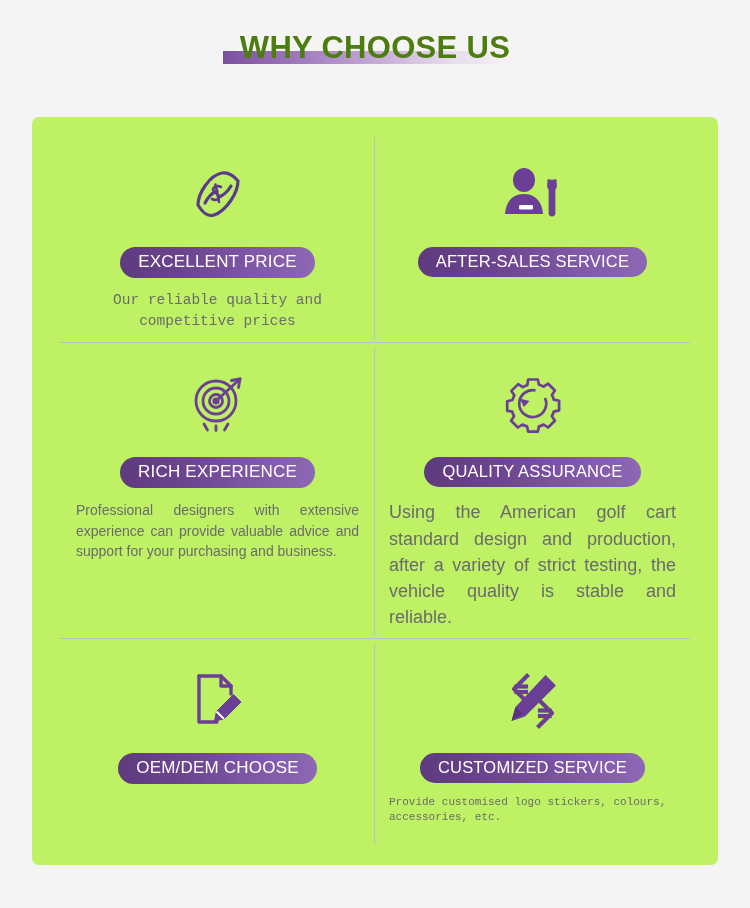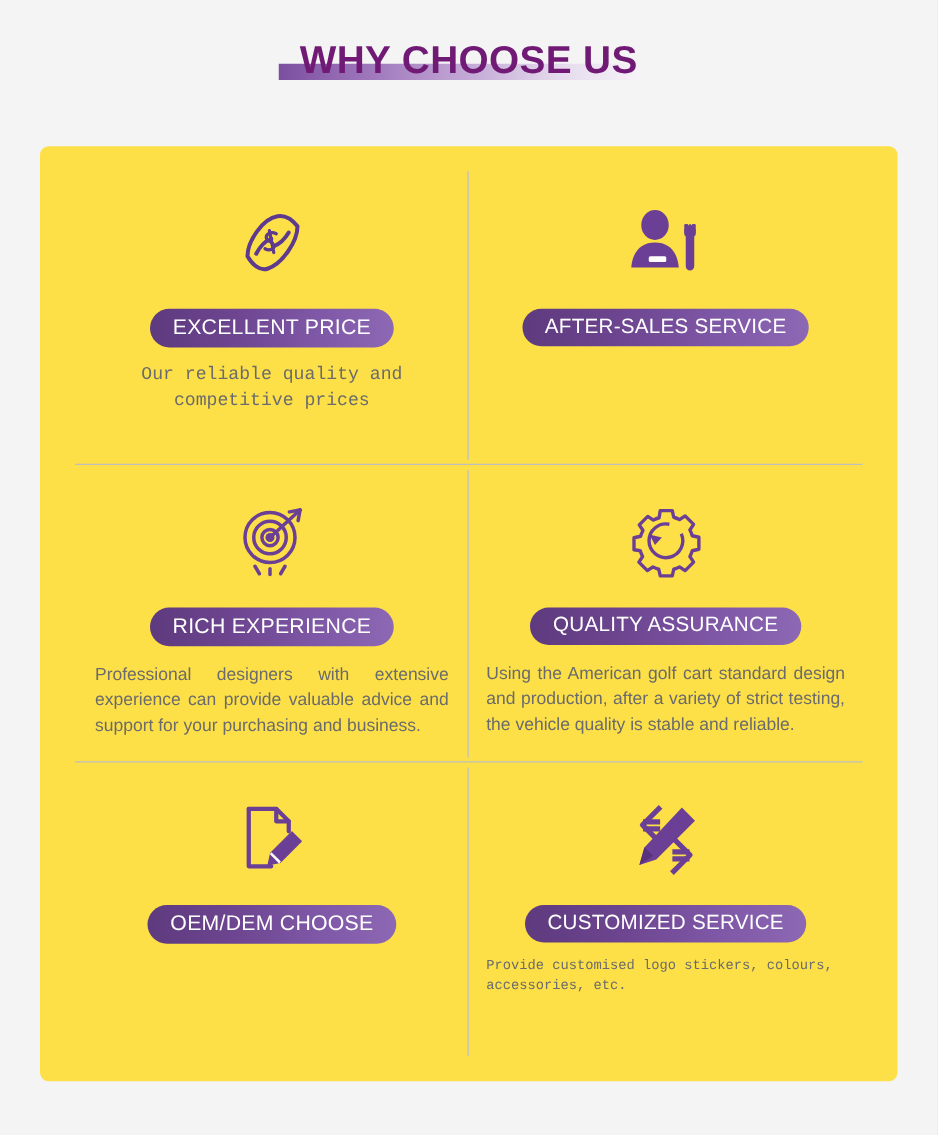--- a/index.html
+++ b/index.html
@@ -39,33 +39,33 @@
     height: 13px;
     background: linear-gradient(to right, #7b4fa0 0%, #9a72b8 22%, #c3a8d6 52%, #e6dced 78%, #f6f3f8 100%);
     z-index: 0;
   }
   .heading-text {
     position: relative;
     z-index: 1;
     font-size: 31px;
     font-weight: bold;
     letter-spacing: 0.3px;
-    color: #701a75;
+    color: #4d7c0f;
     white-space: nowrap;
     padding: 0 4px;
   }
 
   
   .panel {
     position: absolute;
     left: 32px;
     top: 117px;
     width: 686px;
     height: 748px;
-    background: #fde047;
+    background: #bef264;
     border-radius: 7px;
   }
 
   .grid {
     position: absolute;
     left: 28px;
     top: 16px;
     width: 630px;
     height: 716px;
     display: grid;
@@ -132,21 +132,21 @@
     width: 100%;
   }
   .desc.center   { text-align: center; }
   .desc.justify  { text-align: justify; text-align-last: left; }
   .desc.left     { text-align: left; }
 
   
   .c1 .desc { text-align: center; font-size: 14.5px; font-family: Liberation Mono, monospace; }
   .c2 .desc { font-size: 13.6px; line-height: 1.5; padding-left: 2px; }
   .c3 .desc { font-size: 14px; line-height: 1.46; padding: 0 2px; }
-  .c4 .desc { font-size: 14px; line-height: 1.46; }
+  .c4 .desc { font-size: 18px; line-height: 1.46; }
   .c5 .desc { font-size: 14.5px; line-height: 1.42; padding-left: 6px; }
   .c6 .desc { font-size: 11px; line-height: 1.42; font-family: Liberation Mono, monospace; }
 </style>
 </head>
 <body>
 
 <div class="page">
 
   <div class="heading-wrap">
     <div class="heading-inner">

